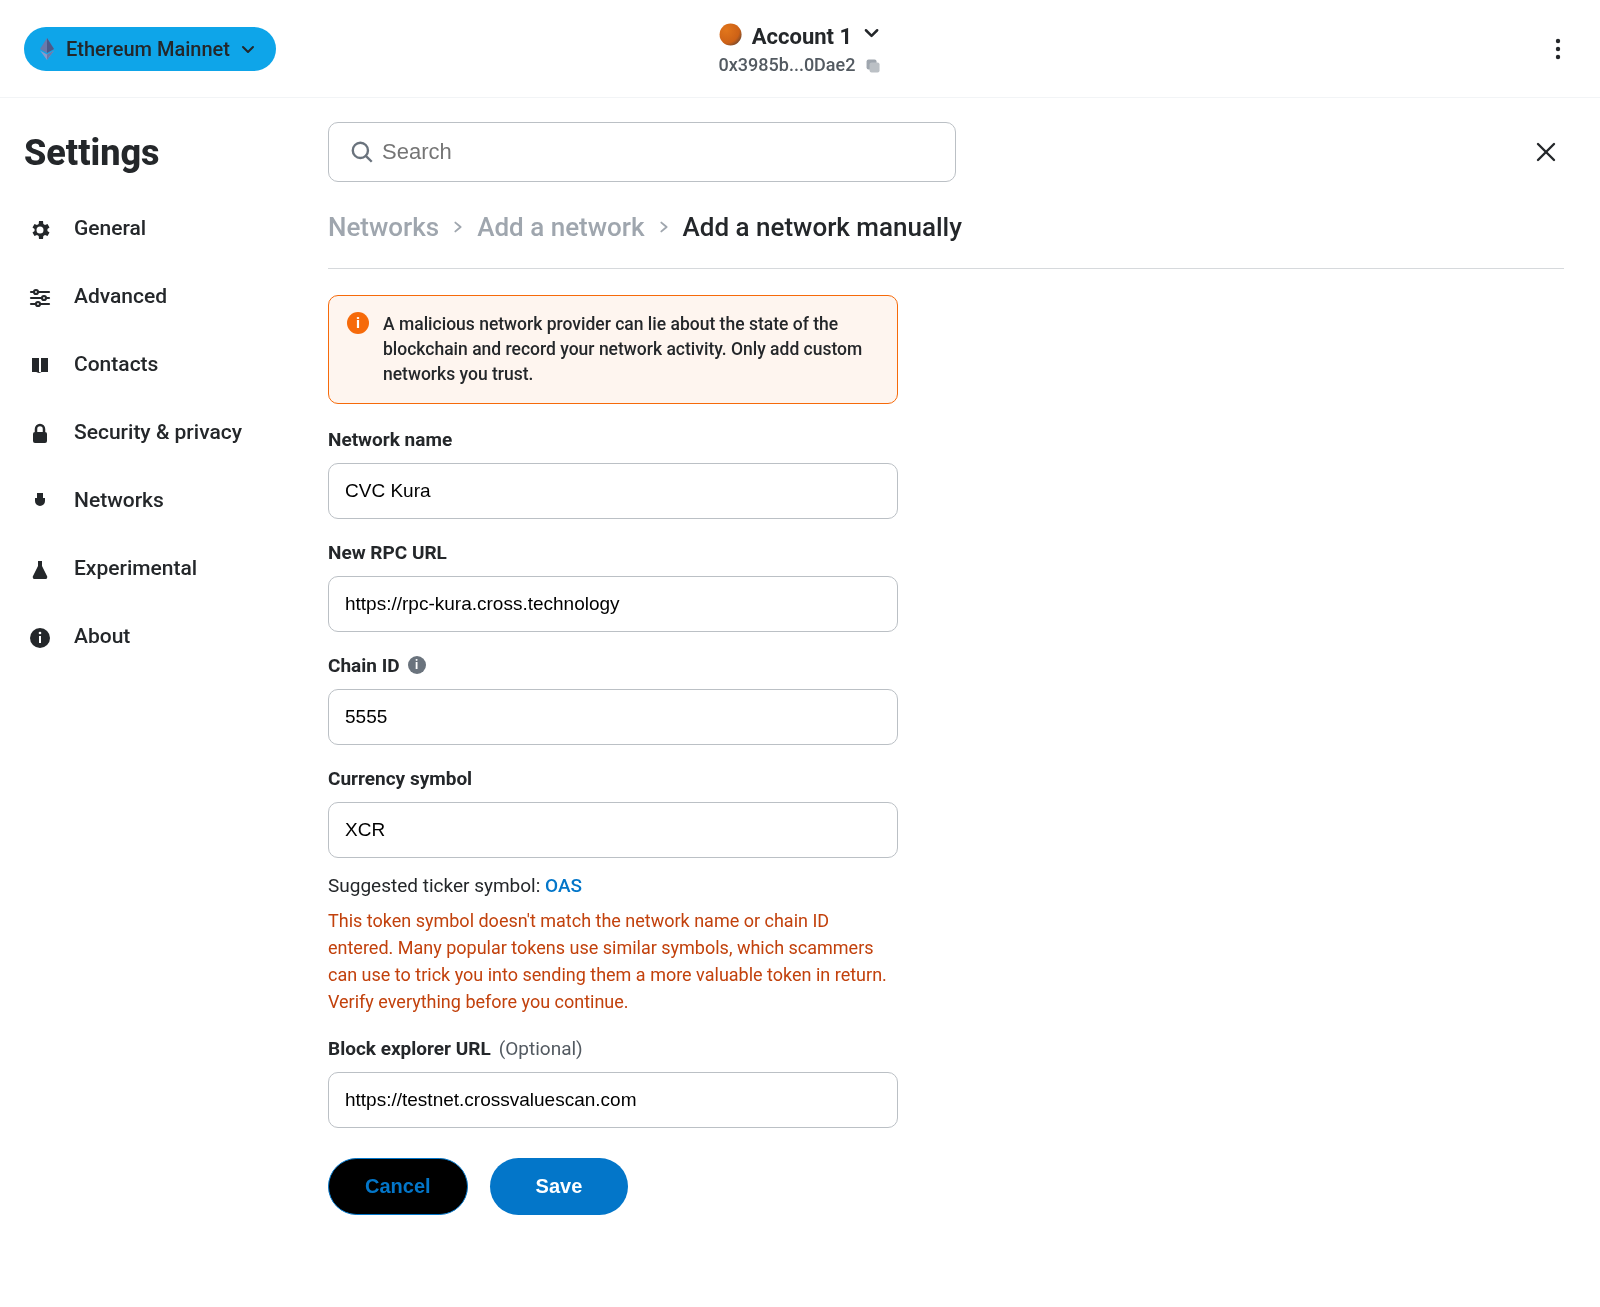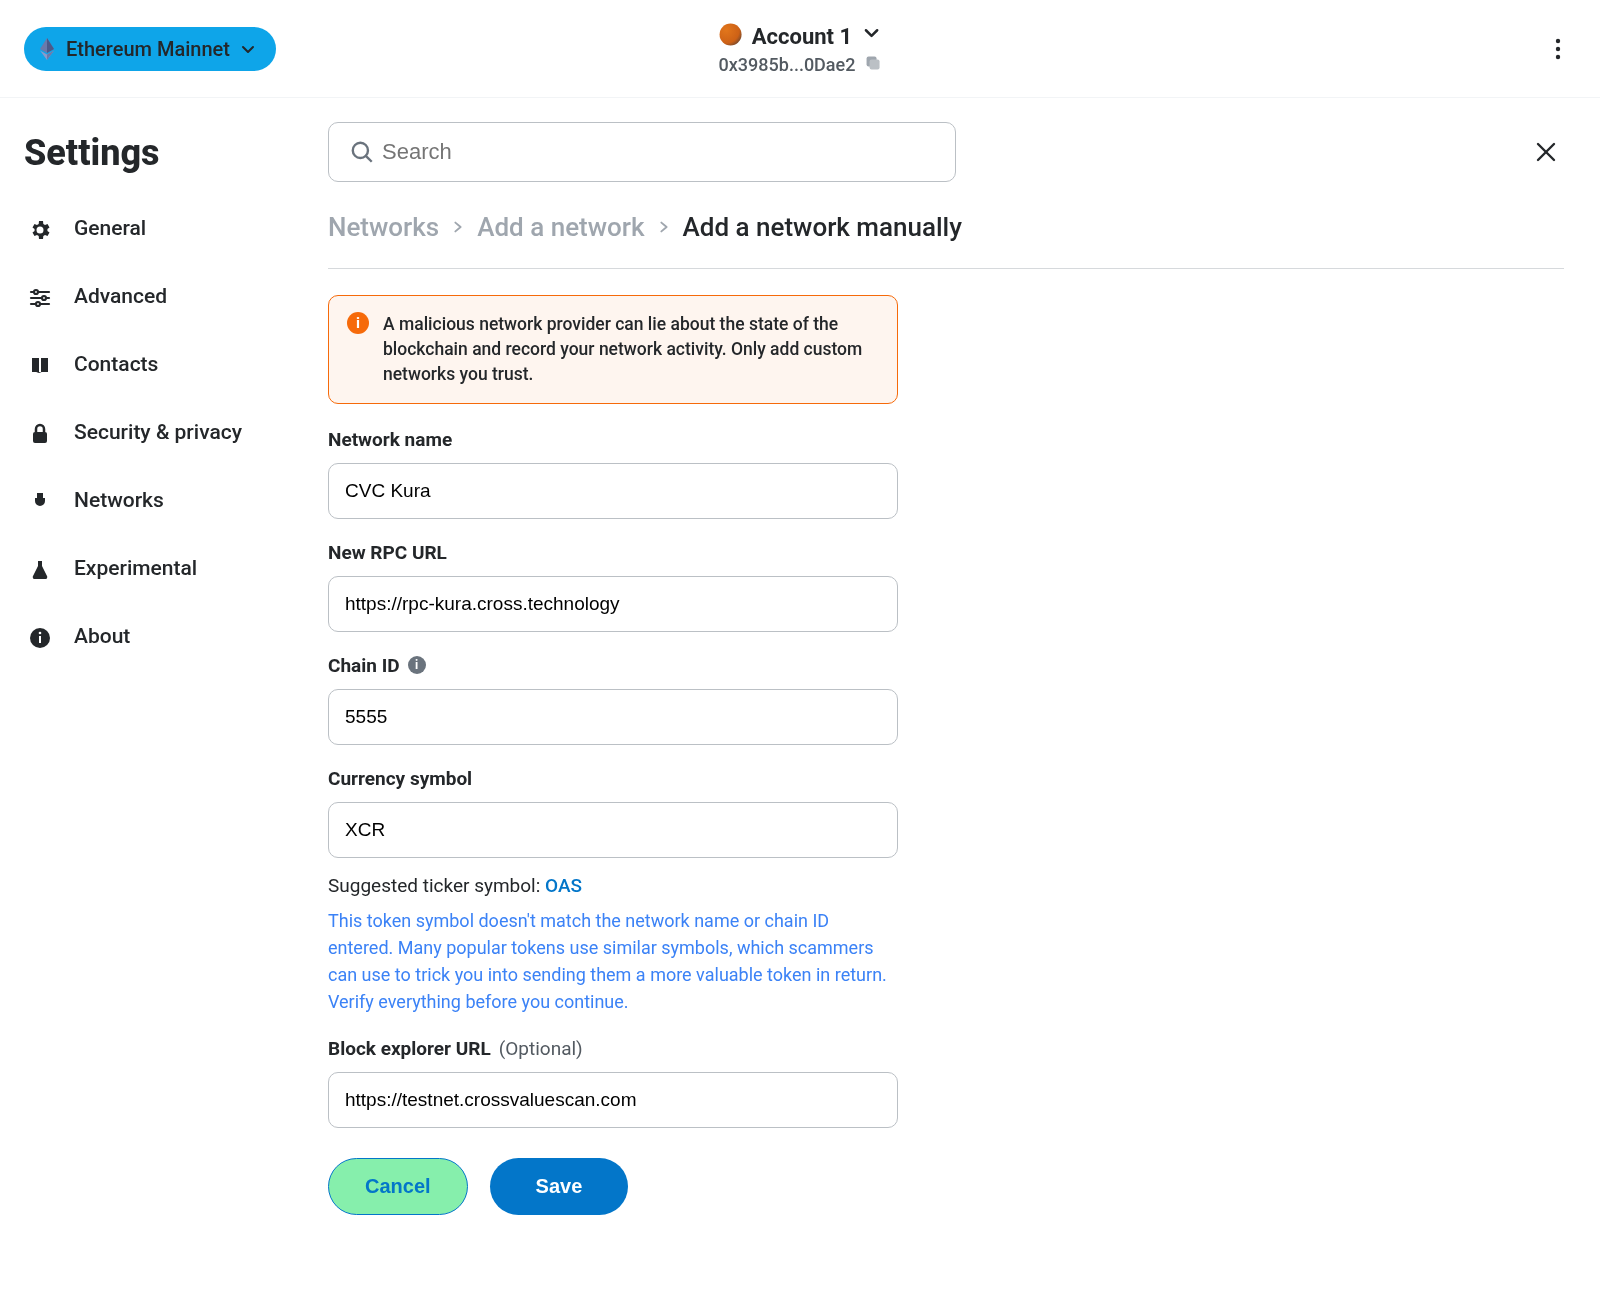--- a/index.html
+++ b/index.html
@@ -7,21 +7,21 @@
 
 .topbar { height: 98px; display: flex; align-items: center; position: relative; padding: 0 24px; border-bottom: 1px solid #f2f4f6; }
 .network-pill { display: inline-flex; align-items: center; gap: 10px; background: #0ea5e9; border-radius: 999px; padding: 10px 20px 10px 14px; cursor: pointer; }
 .eth-diamond { width: 18px; height: 18px; display: inline-flex; align-items: center; justify-content: center; }
 .network-pill span.label { font-size: 20px; font-weight: 500; color: #24272a; }
 
 .account-center { position: absolute; left: 50%; top: 50%; transform: translate(-50%, -50%); text-align: center; }
 .account-row { display: inline-flex; align-items: flex-start; gap: 10px; cursor: pointer; }
 .fox-badge { width: 22px; height: 22px; border-radius: 50%; background: radial-gradient(circle at 30% 30%, #e2761b, #cd6116 60%, #233447); }
 .account-row .name { font-size: 22px; font-weight: 700; }
-.addr-row { display: inline-flex; align-items: flex-start; gap: 8px; margin-top: 4px; cursor: pointer; }
+.addr-row { display: inline-flex; align-items: flex-end; gap: 8px; margin-top: 4px; cursor: pointer; }
 .addr-row .addr { font-size: 18px; color: #535a61; font-weight: 500; }
 
 .topbar-kebab { position: absolute; right: 26px; top: 50%; transform: translateY(-50%); width: 32px; height: 32px; display: flex; align-items: center; justify-content: center; cursor: pointer; }
 
 .body-grid { display: grid; grid-template-columns: 300px 1fr; }
 
 .sidebar { padding: 24px 18px; }
 .settings-title { font-size: 36px; font-weight: 800; margin-bottom: 22px; margin-top: 10px; padding-left: 6px; }
 .nav-item { display: flex; align-items: flex-start; gap: 20px; padding: 20px 8px; cursor: pointer; border-radius: 8px; }
 .nav-item .icon { width: 28px; height: 28px; display: inline-flex; align-items: center; justify-content: center; color: #24272a; }
@@ -45,25 +45,25 @@
 .warning-box .wtext { font-size: 17.5px; line-height: 1.42; font-weight: 500; color: #24272a; }
 
 .field-label { font-size: 19px; font-weight: 700; margin-bottom: 12px; display: flex; align-items: center; gap: 8px; }
 .field-label .optional { font-weight: 400; color: #535a61; }
 .text-input { width: 100%; border: 1.5px solid #bbc0c5; border-radius: 10px; font-size: 19px; padding: 16px 16px; margin-bottom: 22px; outline: none; }
 .info-dot { width: 18px; height: 18px; border-radius: 50%; background: #6a737d; color: #fff; font-size: 12px; font-weight: 700; display: inline-flex; align-items: center; justify-content: center; }
 
 .hint-row { font-size: 19px; margin-top: -6px; margin-bottom: 10px; }
 .hint-row .link { color: #0376c9; font-weight: 500; cursor: pointer; }
 
-.error-text { color: #3b82f6; font-size: 18px; line-height: 1.5; margin-bottom: 22px; }
+.error-text { color: #c2410c; font-size: 18px; line-height: 1.5; margin-bottom: 22px; }
 
 .button-row { display: flex; gap: 22px; margin-top: 8px; }
 .btn { border-radius: 999px; font-size: 20px; font-weight: 600; padding: 16px 36px; cursor: pointer; border: none; }
-.btn-secondary { background: #86efac; border: 1.5px solid #0376c9; color: #0376c9; text-align: right; }
+.btn-secondary { background: #000000; border: 1.5px solid #0376c9; color: #0376c9; text-align: right; }
 .btn-primary { background: #0376c9; color: #fff; padding-left: 46px; padding-right: 46px; }
 
 svg { display: block; }
 </style>
 </head>
 <body>
 
 <div class="topbar">
   <div class="network-pill">
     <span class="eth-diamond">

